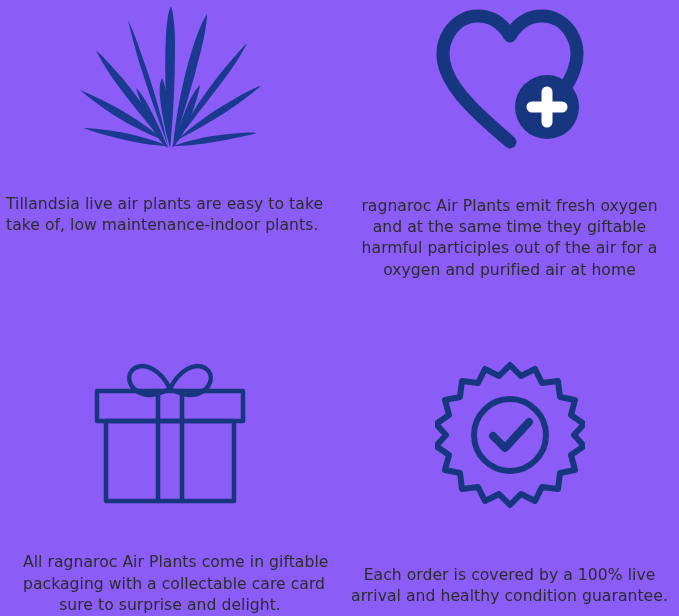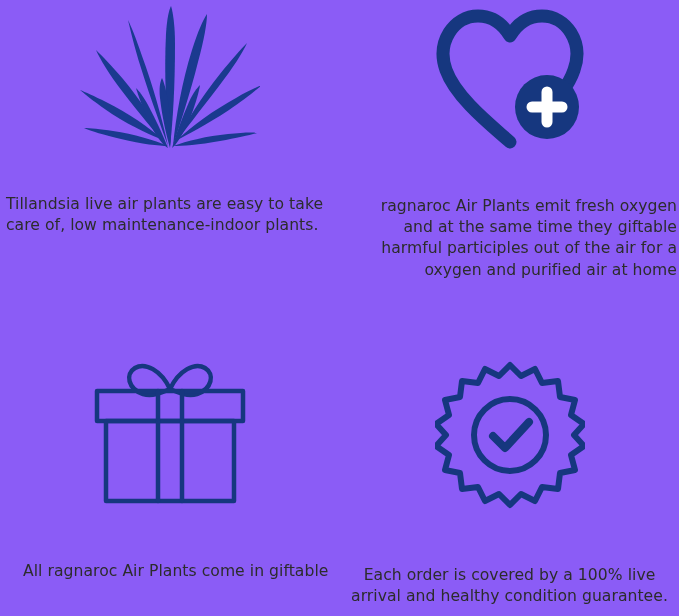--- a/index.html
+++ b/index.html
@@ -58,21 +58,20 @@
     box-sizing: border-box;
     width: 100%;
   }
 
   .cell-plant .caption {
     text-align: left;
     padding: 0 6px 0 6px;
   }
   .cell-oxygen .caption {
     padding: 0 2px;
-    text-align: right;
   }
   .cell-gift .caption {
     padding: 0 23px;
   }
   .cell-guarantee .caption {
     padding: 0 6px;
   }
 
   .caption .line { display: block; white-space: nowrap; }
 </style>
@@ -100,21 +99,21 @@
           <path d="M93 142 C107 137 127 132 148 130 C161 129 171 128 177 129 C170 131 157 134 140 137 C119 141 102 142 93 142 Z"></path>
 
           <path d="M90 144 C86 130 82 112 80 94 C79 84 80 78 82 74 C85 80 88 94 90 110 C92 124 91 137 90 144 Z"></path>
           <path d="M92 144 C96 130 102 114 109 98 C113 89 117 84 120 81 C119 88 115 102 109 117 C102 132 96 141 92 144 Z"></path>
           <path d="M88 144 C83 131 76 116 68 101 C63 92 59 87 56 84 C58 91 63 105 70 120 C77 134 84 142 88 144 Z"></path>
         </g>
       </svg>
     </div>
     <div class="caption">
       <span class="line">Tillandsia live air plants are easy to take</span>
-      <span class="line">care of, low maintenance-indoor plants.</span>
+      <span class="line">take of, low maintenance-indoor plants.</span>
     </div>
   </div>
 
   <div class="feature-cell cell-oxygen">
     <div class="icon-wrap">
       <svg width="160" height="150" viewBox="0 0 160 150" aria-hidden="true">
 
         <path d="M80 136
                  C 62 120, 26 92, 16 64
                  C 6 36, 24 10, 48 10
@@ -154,20 +153,22 @@
           <line x1="71" y1="35" x2="71" y2="65"></line>
           <line x1="95" y1="35" x2="95" y2="65"></line>
 
           <line x1="71" y1="65" x2="71" y2="145"></line>
           <line x1="95" y1="65" x2="95" y2="145"></line>
         </g>
       </svg>
     </div>
     <div class="caption">
       <span class="line">All ragnaroc Air Plants come in giftable</span>
+      <span class="line">packaging with a collectable care card</span>
+      <span class="line">sure to surprise and delight.</span>
     </div>
   </div>
 
   <div class="feature-cell cell-guarantee">
     <div class="icon-wrap">
       <svg width="150" height="150" viewBox="0 0 150 150" aria-hidden="true">
 
         <polygon id="rosette" points="75,5 86,16 100,9 107,23 123,21 125,37 140,40 136,55 149,64 139,75 149,86 136,95 140,110 125,113 123,129 107,127 100,141 86,134 75,145 64,134 50,141 43,127 27,129 25,113 10,110 14,95 1,86 11,75 1,64 14,55 10,40 25,37 27,21 43,23 50,9 64,16" fill="none" stroke="#16377f" stroke-width="6" stroke-linejoin="round"></polygon>
 
         <circle cx="75" cy="75" r="36" fill="none" stroke="#16377f" stroke-width="6"></circle>

